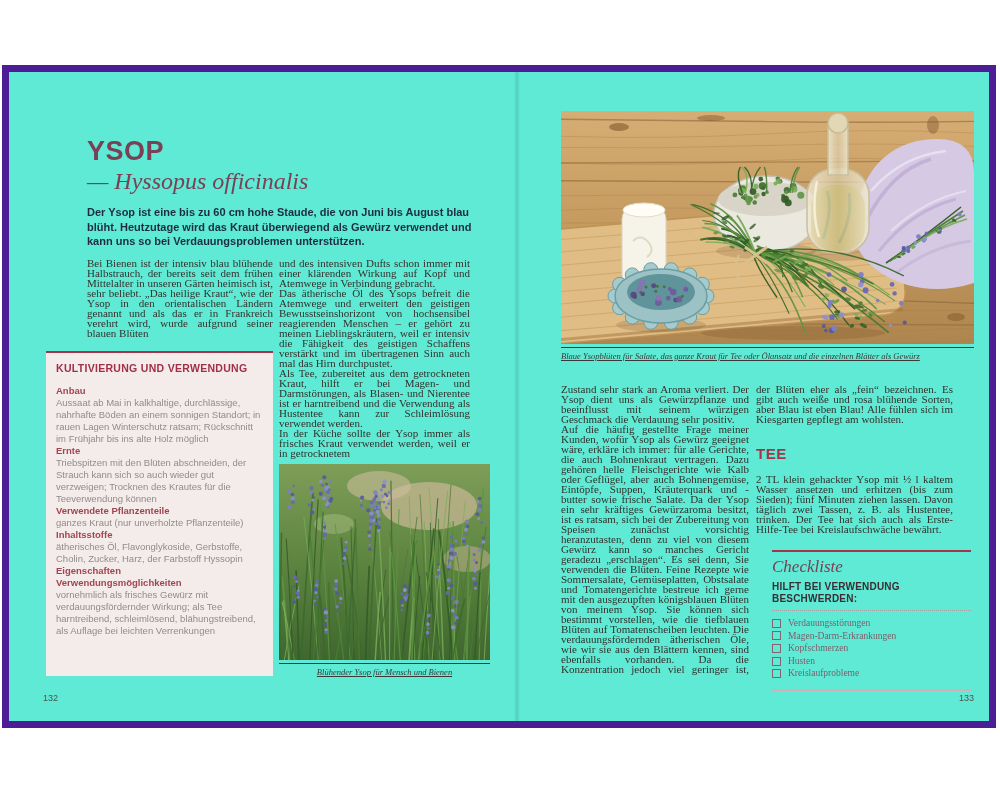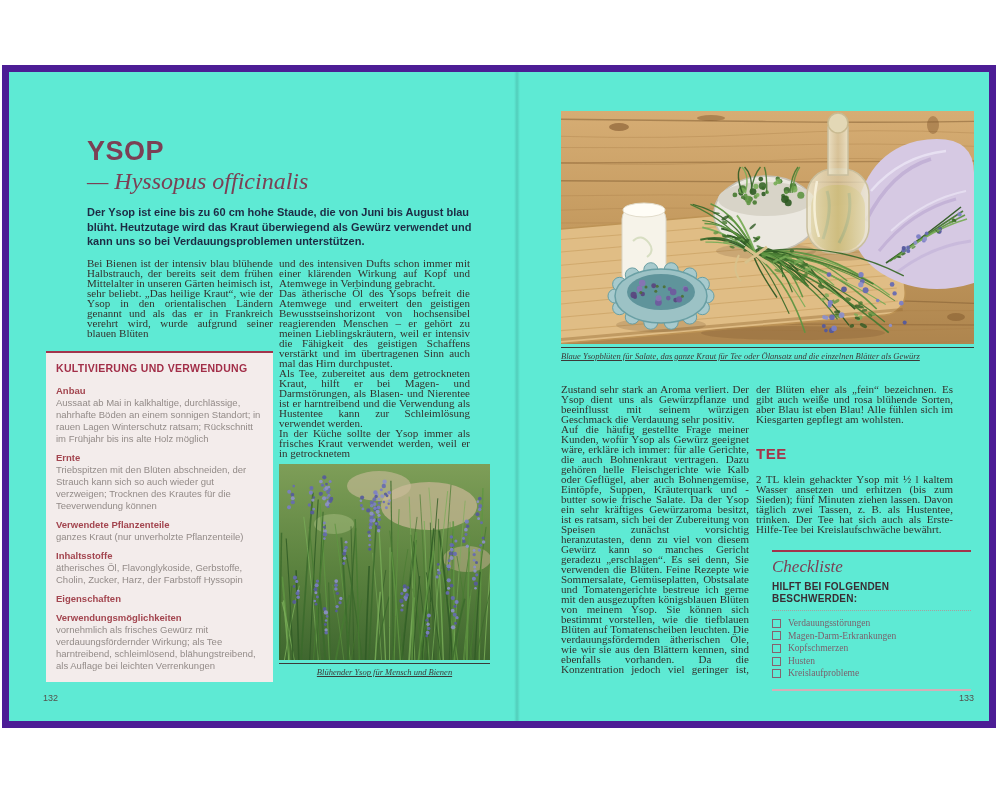--- a/index.html
+++ b/index.html
@@ -26,21 +26,21 @@
   .subtitle{left:78px;top:96px;font:italic 400 24px/26px "Liberation Serif",serif;color:#7b4055;}
   .intro{left:78px;top:133px;width:398px;font:700 11px/14.5px "Liberation Sans",sans-serif;color:#1d2b44;text-align:left;}
   .bodycol{font-size:11px;line-height:10px;text-align:justify;white-space:pre-line;color:#35312d;font-family:Liberation Serif, serif;}
   .colL1{left:78px;top:186px;width:186px;height:90px;overflow:hidden;}
   .colL2{left:270px;top:186px;width:191px;height:202px;overflow:hidden;}
   .infobox{
     left:37px;top:279px;width:207px;min-height:305px;
     background:#f3eceb;border-top:2px solid #a2344c;padding:8px 10px 10px 10px;
   }
   .infobox-title{font:700 10.5px/14px "Liberation Sans",sans-serif;color:#a22e48;letter-spacing:.3px;margin-bottom:10px;}
-  .ib-sec{margin-top:7px;}
+  .ib-sec{}
   .ib-label{font:700 9.5px/12px "Liberation Sans",sans-serif;color:#a3454f;}
   .ib-text{font:400 9.5px/12px "Liberation Sans",sans-serif;color:#938b88;}
   .photo{overflow:hidden;}
   .photo1{left:270px;top:392px;width:211px;height:196px;}
   .cap-rule{border-top:1.5px solid #3c3a38;height:0;}
   .rule1{left:270px;top:591px;width:211px;}
   .caption{font:italic 400 8.5px/11px "Liberation Serif",serif;color:#3c3a38;text-decoration:underline;}
   .cap1{left:270px;top:595px;width:211px;text-align:center;}
   .pagenum{font:400 9px/10px "Liberation Sans",sans-serif;color:#55514d;}
   .pn-l{left:34px;top:621px;text-align:right;}
@@ -752,21 +752,21 @@
 
     <div class="abs bodycol colR1">Zustand sehr stark an Aroma verliert. Der Ysop dient uns als Gewürzpflanze und beeinflusst mit seinem würzigen Geschmack die Verdauung sehr positiv.
 Auf die häufig gestellte Frage meiner Kunden, wofür Ysop als Gewürz geeignet wäre, erkläre ich immer: für alle Gerichte, die auch Bohnenkraut vertragen. Dazu gehören helle Fleischgerichte wie Kalb oder Geflügel, aber auch Bohnengemüse, Eintöpfe, Suppen, Kräuterquark und -butter sowie frische Salate. Da der Ysop ein sehr kräftiges Gewürzaroma besitzt, ist es ratsam, sich bei der Zubereitung von Speisen zunächst vorsichtig heranzutasten, denn zu viel von diesem Gewürz kann so manches Gericht geradezu „erschlagen“. Es sei denn, Sie verwenden die Blüten. Feine Rezepte wie Sommersalate, Gemüseplatten, Obstsalate und Tomatengerichte bestreue ich gerne mit den ausgezupften königsblauen Blüten von meinem Ysop. Sie können sich bestimmt vorstellen, wie die tiefblauen Blüten auf Tomatenscheiben leuchten. Die verdauungsfördernden ätherischen Öle, wie wir sie aus den Blättern kennen, sind ebenfalls vorhanden. Da die Konzentration jedoch viel geringer ist, kann man den Geschmack</div>
     <div class="abs bodycol colR2i">der Blüten eher als „fein“ bezeichnen. Es gibt auch weiße und rosa blühende Sorten, aber Blau ist eben Blau! Alle fühlen sich im Kiesgarten gepflegt am wohlsten.</div>
 
     <div class="abs tee-h">TEE</div>
     <div class="abs bodycol tee-t">2 TL klein gehackter Ysop mit ½ l kaltem Wasser ansetzen und erhitzen (bis zum Sieden); fünf Minuten ziehen lassen. Davon täglich zwei Tassen, z. B. als Hustentee, trinken. Der Tee hat sich auch als Erste-Hilfe-Tee bei Kreislaufschwäche bewährt.</div>
 
     <div class="abs check">
       <div class="check-title">Checkliste</div>
-      <div class="check-heading">HILFT BEI FOLGENDEN BESCHWERDEN:</div>
+      <div class="check-heading">HILFT BEI VERWENDUNG BESCHWERDEN:</div>
       <div class="dotted"></div>
       <div class="ck-item">
         <span class="cbx"></span>
         <span>Verdauungsstörungen</span>
       </div>
       <div class="ck-item">
         <span class="cbx"></span>
         <span>Magen-Darm-Erkrankungen</span>
       </div>
       <div class="ck-item">

